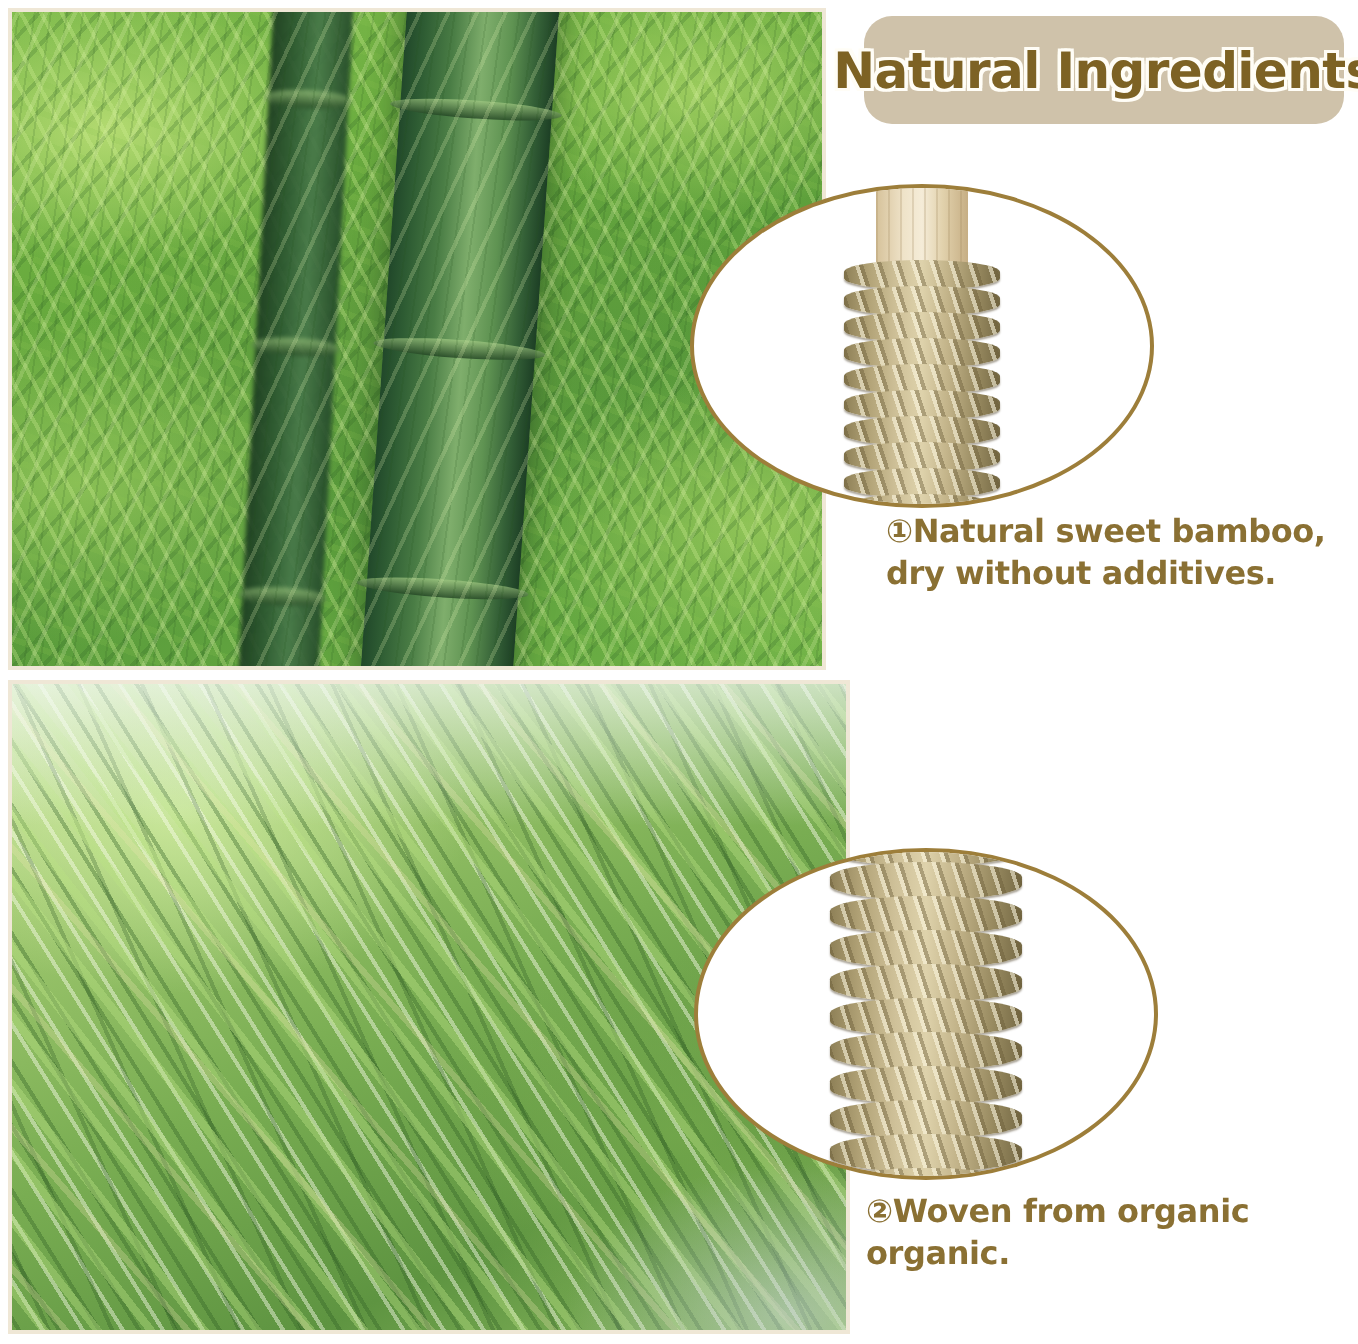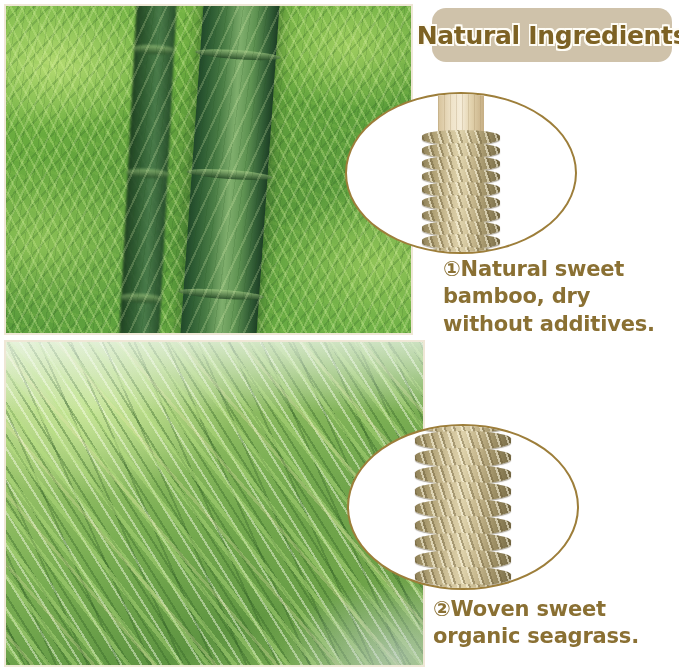--- a/index.html
+++ b/index.html
@@ -274,21 +274,21 @@
     top: -22px;
     width: 96px;
     height: 206px;
   }
 
   
   .caption {
     position: absolute;
     font-family: "DejaVu Sans", sans-serif;
     font-weight: bold;
-    font-size: 21px;
+    font-size: 16px;
     line-height: 1.30;
     color: #8a7033;
     letter-spacing: -0.2px;
   }
   #caption-one {
     left: 443px;
     top: 256px;
     width: 228px;
   }
   #caption-two {
@@ -361,15 +361,15 @@
       <div class="rope" style="top:95px;  height:19px;"></div>
       <div class="rope" style="top:112px; height:19px;"></div>
       <div class="rope" style="top:129px; height:19px;"></div>
       <div class="rope" style="top:146px; height:19px;"></div>
       <div class="rope" style="top:163px; height:19px;"></div>
       <div class="rope" style="top:180px; height:19px;"></div>
     </div>
   </div>
 
   <div class="caption" id="caption-one">①Natural sweet bamboo, dry without additives.</div>
-  <div class="caption" id="caption-two">②Woven sweet organic seagrass.</div>
+  <div class="caption" id="caption-two">②Woven from organic organic.</div>
 
 </div>
 
 </body></html>

